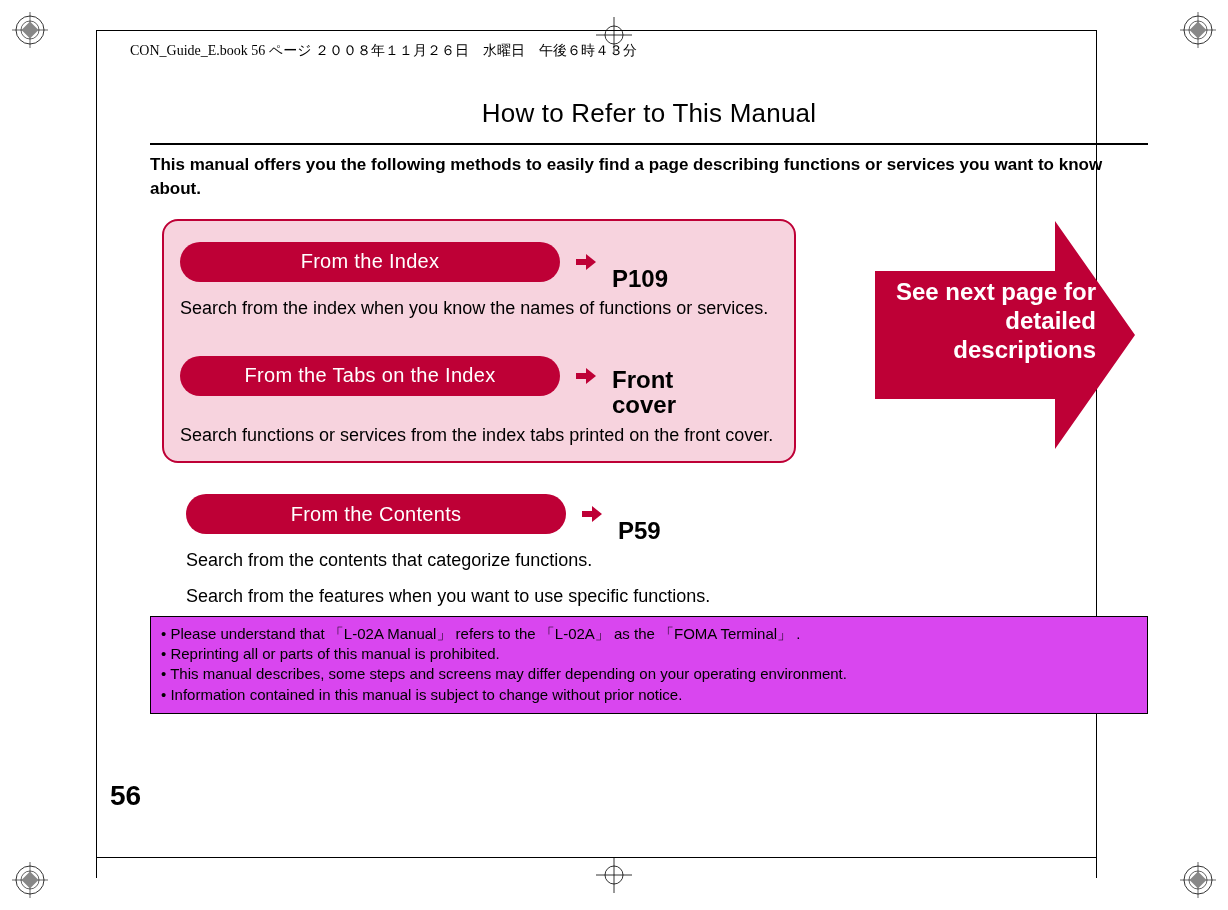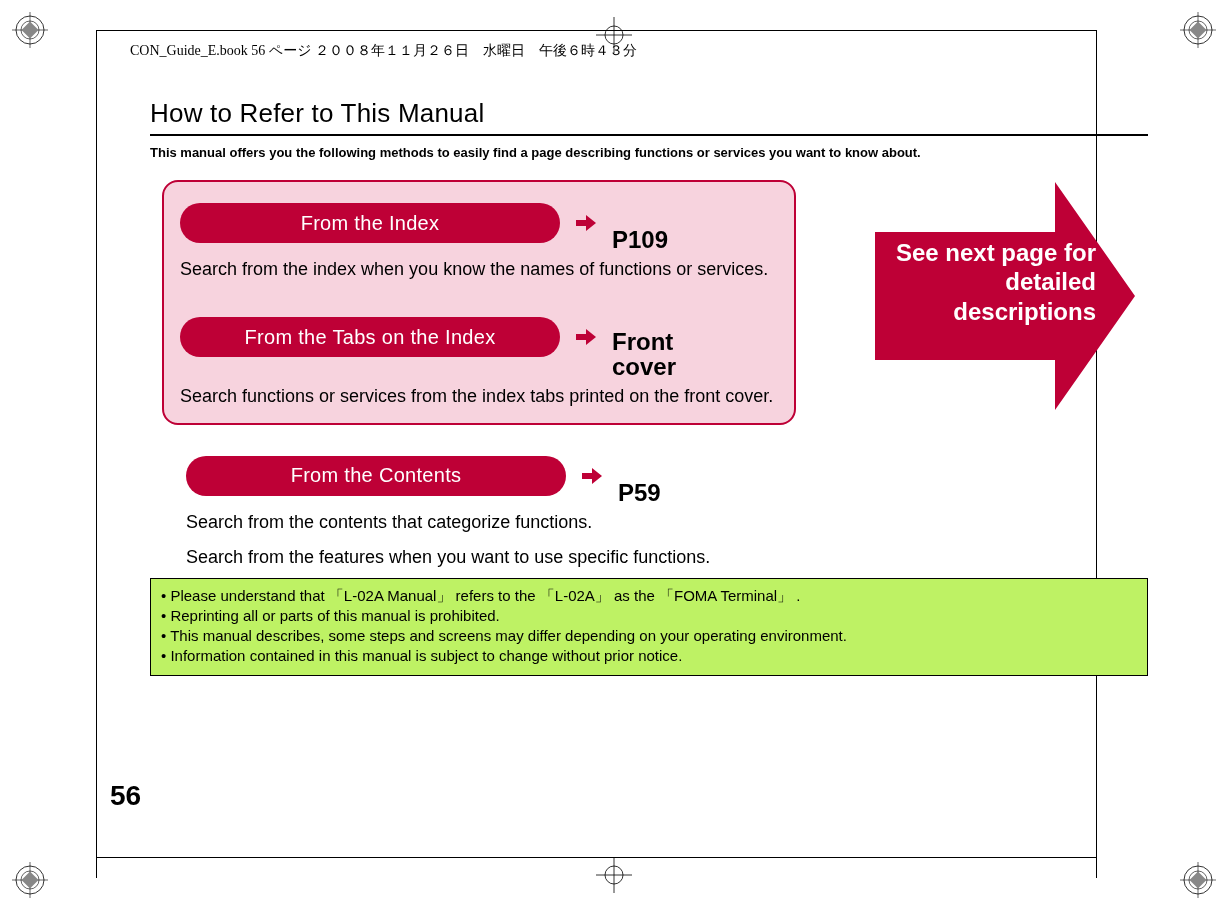--- a/index.html
+++ b/index.html
@@ -50,27 +50,28 @@
     top: 98px;
     left: 150px;
     width: 998px;
   }
 
   .section-title {
     font-size: 26px;
     font-weight: normal;
     font-stretch: condensed;
     letter-spacing: 0.2px;
-    padding-bottom: 5px;
+    padding-bottom: 14px;
     border-bottom: 2px solid #000;
     margin-bottom: 8px;
+    text-align: center;
   }
 
   .intro-text {
-    font-size: 13px;
+    font-size: 17px;
     font-weight: bold;
     line-height: 1.4;
     margin-bottom: 18px;
   }
 
   .main-area {
     position: relative;
   }
 
   .pink-box {
@@ -150,21 +151,21 @@
   }
 
   .below-box {
     margin-left: 36px;
     margin-top: 22px;
     width: 680px;
   }
 
   .notes-box {
     margin-top: 6px;
-    background: #bef264;
+    background: #d946ef;
     border: 1px solid #000;
     padding: 7px 10px 8px 10px;
     width: 998px;
     font-size: 15px;
     line-height: 1.35;
   }
   .notes-box li { list-style: none; text-indent: -13px; padding-left: 13px; }
   .notes-box li::before { content: "• "; }
 
   .page-num {

